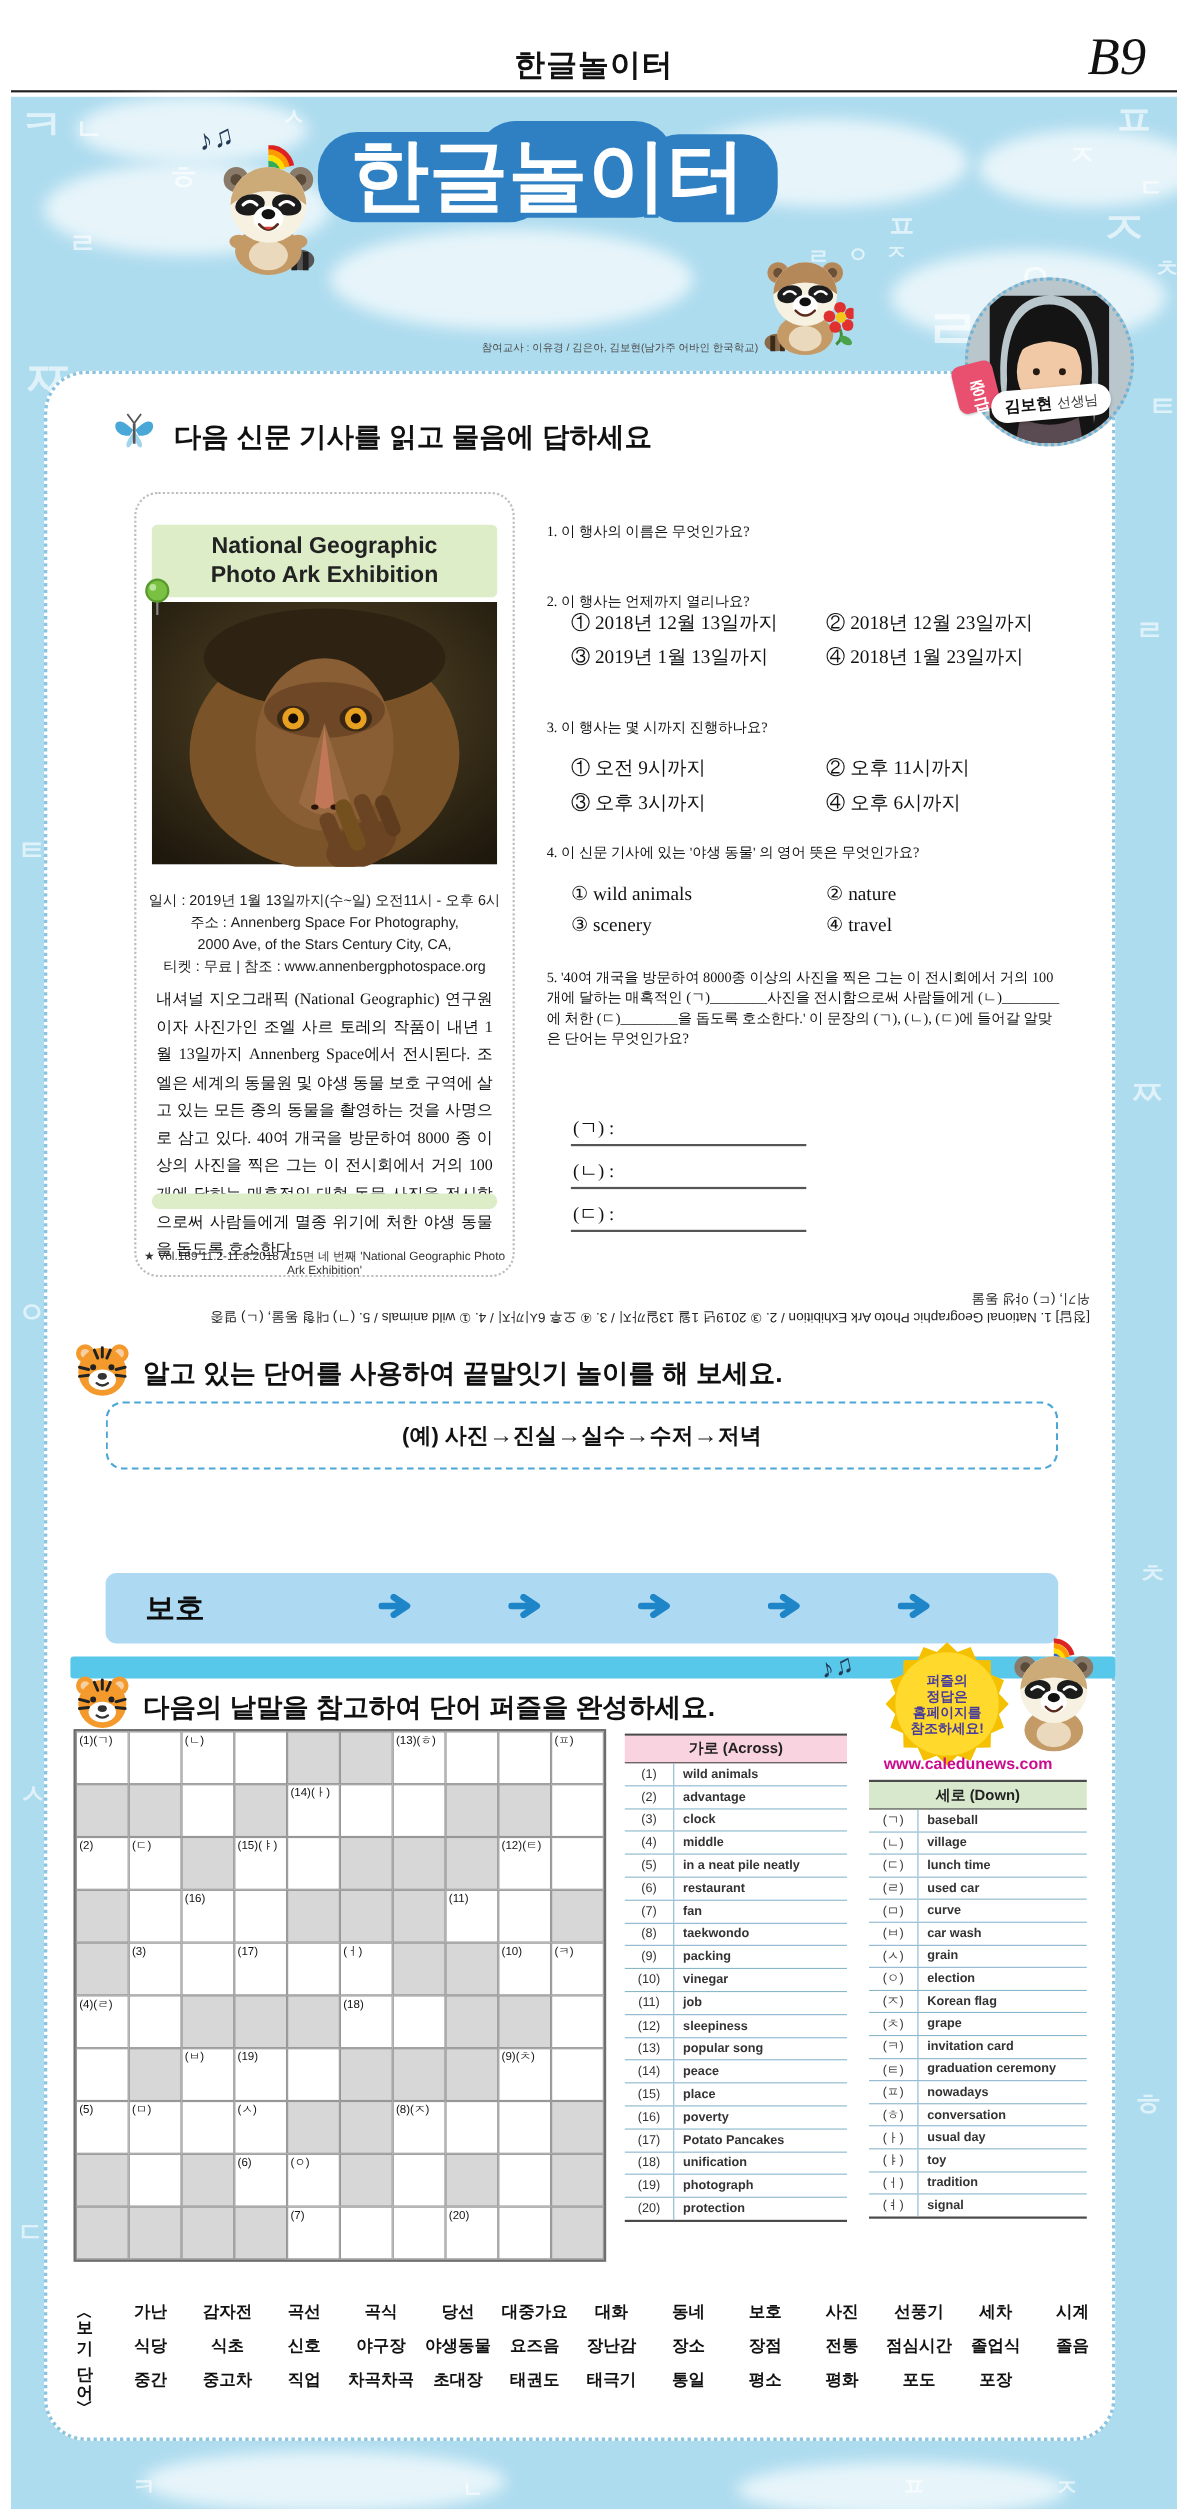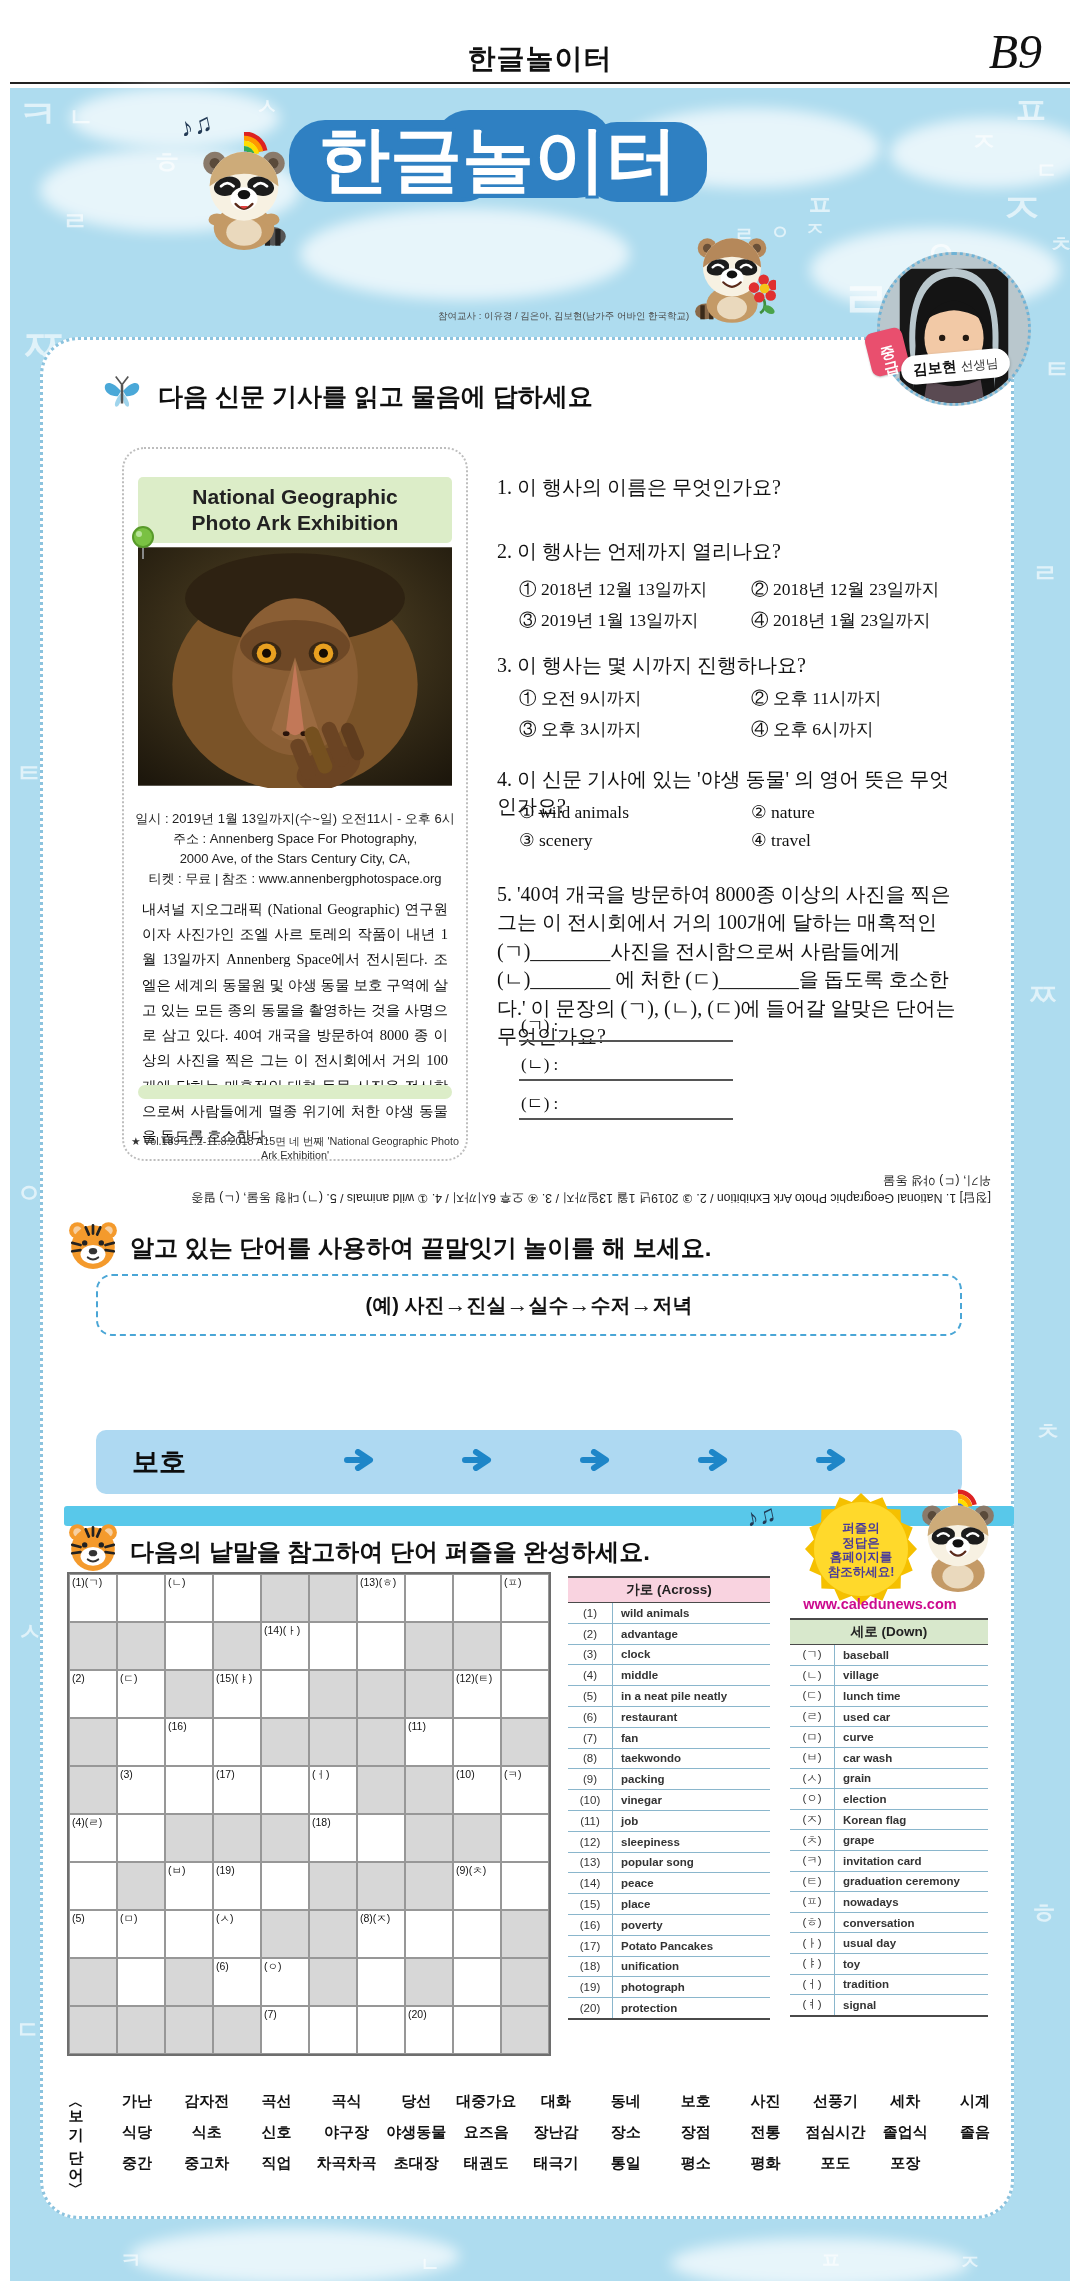--- a/index.html
+++ b/index.html
@@ -49,21 +49,21 @@
   .pushpin{position:absolute;left:4px;top:76px;z-index:4;}
   .photo{position:absolute;left:14px;top:96px;width:314px;height:243px;}
   .article-info{position:absolute;left:4px;top:360px;width:334px;text-align:center;font-size:13px;line-height:1.55;color:#222;}
   .article-body{position:absolute;left:18px;top:448px;width:306px;font-family:"Liberation Serif","DejaVu Serif",serif;
                 font-size:14.5px;line-height:1.74;text-align:justify;color:#111;}
   .green-strip{position:absolute;left:14px;top:636px;width:314px;height:14px;background:#dcedc8;border-radius:7px;}
   .article-ref{position:absolute;left:2px;top:686px;width:338px;text-align:center;font-size:10.8px;color:#333;}
 
   
   .q{position:absolute;z-index:3;left:497px;width:472px;font-family:"Liberation Serif","DejaVu Serif",serif;
-     font-size:20px;color:#111;}
+     font-size:13px;color:#111;}
   .opts{position:absolute;z-index:3;left:519px;width:452px;display:grid;grid-template-columns:232px auto;
         row-gap:7px;font-family:"Liberation Serif","DejaVu Serif",serif;font-size:17.5px;color:#111;}
   #q5-text{line-height:1.42;}
   #q5-blanks{position:absolute;z-index:3;left:519px;top:1012px;}
   .blank-row{width:212px;border-bottom:2px solid #555;font-family:"Liberation Serif","DejaVu Serif",serif;
              font-size:17px;padding:2px 0 3px 2px;margin-bottom:9px;color:#111;}
   #answer-key{position:absolute;z-index:3;left:185px;top:1172px;width:806px;font-size:12.3px;color:#222;
               transform:rotate(180deg);text-align:left;}
 
   
@@ -327,21 +327,21 @@
         <div>2000 Ave, of the Stars Century City, CA,</div>
         <div>티켓 : 무료  |  참조 : www.annenbergphotospace.org</div>
       </div>
     <div class="article-body">내셔널 지오그래픽 (National Geographic) 연구원이자 사진가인 조엘 사르 토레의 작품이 내년 1월 13일까지 Annenberg Space에서 전시된다.  조엘은 세계의 동물원 및 야생 동물 보호 구역에 살고 있는 모든 종의 동물을 촬영하는 것을 사명으로 삼고 있다. 40여 개국을 방문하여 8000 종 이상의 사진을 찍은 그는 이 전시회에서 거의 100개에 달하는 매혹적인 대형 동물 사진을 전시함으로써 사람들에게 멸종 위기에 처한 야생 동물을 돕도록 호소한다.</div>
     <div class="green-strip"></div>
     <div class="article-ref">★ Vol.189 11.2-11.8.2018 A15면 네 번째 'National Geographic Photo Ark Exhibition'</div>
   </div>
 
   <div class="q" style="top:474px;">1. 이 행사의 이름은 무엇인가요?</div>
   <div class="q" style="top:538px;">2. 이 행사는 언제까지 열리나요?</div>
-  <div class="opts" style="top:577px;">
+  <div class="opts" style="top:554px;">
       <div class="opt">① 2018년 12월 13일까지</div>
       <div class="opt">② 2018년 12월 23일까지</div>
       <div class="opt">③ 2019년 1월 13일까지</div>
       <div class="opt">④ 2018년 1월 23일까지</div>
     </div>
   <div class="q" style="top:652px;">3. 이 행사는 몇 시까지 진행하나요?</div>
   <div class="opts" style="top:686px;">
       <div class="opt">① 오전 9시까지</div>
       <div class="opt">② 오후 11시까지</div>
       <div class="opt">③ 오후 3시까지</div>

